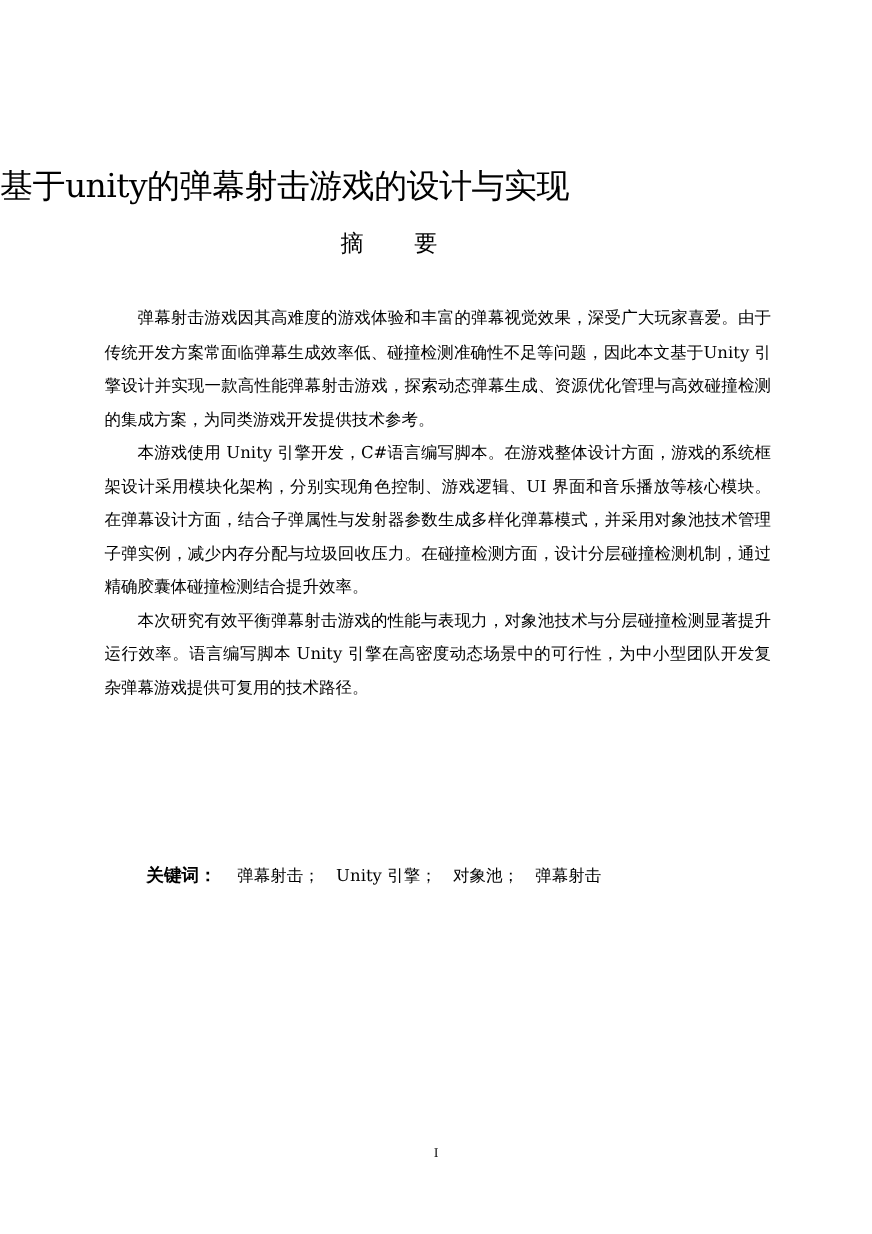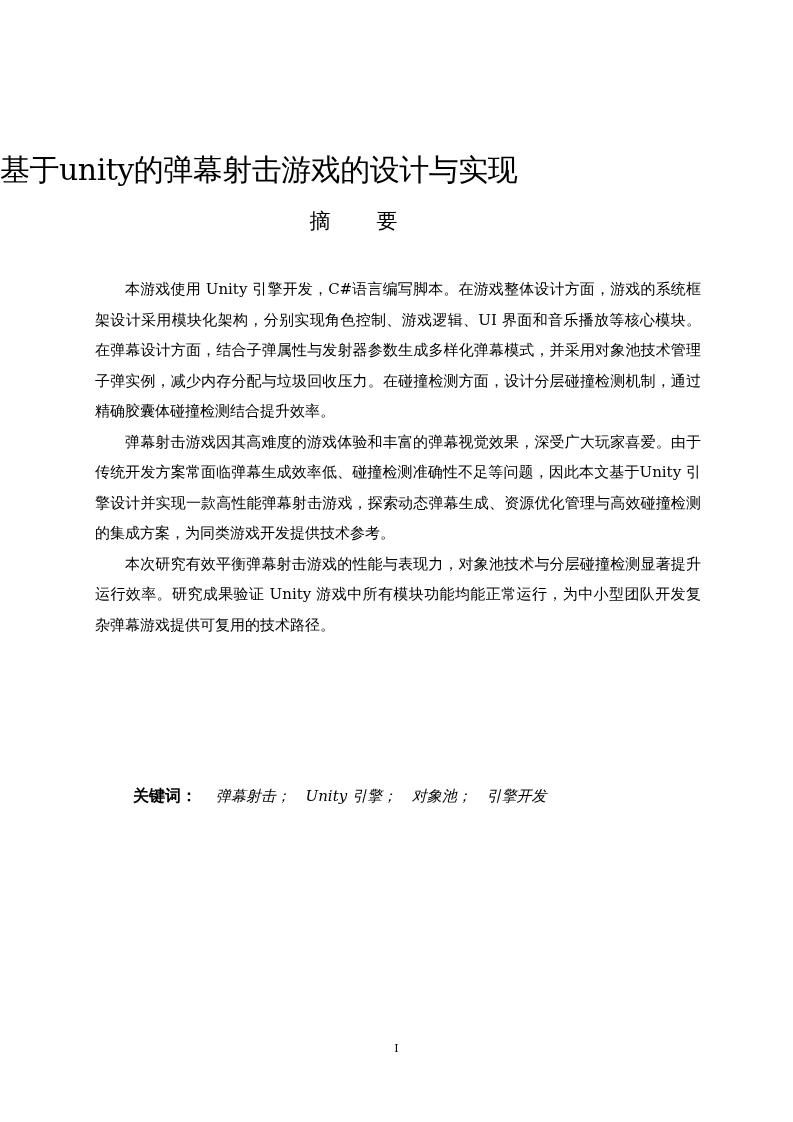--- a/index.html
+++ b/index.html
@@ -27,42 +27,42 @@
     }
     .body-text p { margin: 0; text-indent: 2em; }
     .keywords {
       position: absolute; top: 782px; left: 133px;
       font-size: 15px; line-height: 28px; white-space: nowrap;
     }
     .kw-label {
       font-family: Liberation Sans, sans-serif;
       font-weight: bold; font-size: 16px; margin-right: 14px;
     }
-    .kw-item { margin-right: 10px; font-style: italic; }
+    .kw-item { margin-right: 10px; }
     .page-number {
       position: absolute; top: 1042px; left: 0; width: 793px;
       text-align: center; font-size: 11px;
     }
   </style>
 </head>
 <body>
 
 <div class="title">基于unity的弹幕射击游戏的设计与实现</div>
 
 <div class="abstract-heading">
   <span>摘</span><span class="gap"></span><span>要</span>
 </div>
 
 <div class="body-text">
+  <p>弹幕射击游戏因其高难度的游戏体验和丰富的弹幕视觉效果，深受广大玩家喜爱。由于传统开发方案常面临弹幕生成效率低、碰撞检测准确性不足等问题，因此本文基于Unity 引擎设计并实现一款高性能弹幕射击游戏，探索动态弹幕生成、资源优化管理与高效碰撞检测的集成方案，为同类游戏开发提供技术参考。</p>
   <p>本游戏使用 Unity 引擎开发，C#语言编写脚本。在游戏整体设计方面，游戏的系统框架设计采用模块化架构，分别实现角色控制、游戏逻辑、UI 界面和音乐播放等核心模块。在弹幕设计方面，结合子弹属性与发射器参数生成多样化弹幕模式，并采用对象池技术管理子弹实例，减少内存分配与垃圾回收压力。在碰撞检测方面，设计分层碰撞检测机制，通过精确胶囊体碰撞检测结合提升效率。</p>
-  <p>弹幕射击游戏因其高难度的游戏体验和丰富的弹幕视觉效果，深受广大玩家喜爱。由于传统开发方案常面临弹幕生成效率低、碰撞检测准确性不足等问题，因此本文基于Unity 引擎设计并实现一款高性能弹幕射击游戏，探索动态弹幕生成、资源优化管理与高效碰撞检测的集成方案，为同类游戏开发提供技术参考。</p>
-  <p>本次研究有效平衡弹幕射击游戏的性能与表现力，对象池技术与分层碰撞检测显著提升运行效率。研究成果验证 Unity 游戏中所有模块功能均能正常运行，为中小型团队开发复杂弹幕游戏提供可复用的技术路径。</p>
+  <p>本次研究有效平衡弹幕射击游戏的性能与表现力，对象池技术与分层碰撞检测显著提升运行效率。语言编写脚本 Unity 引擎在高密度动态场景中的可行性，为中小型团队开发复杂弹幕游戏提供可复用的技术路径。</p>
 </div>
 
 <div class="keywords">
   <span class="kw-label">关键词：</span>
   <span class="kw-item">弹幕射击；</span>
   <span class="kw-item">Unity 引擎；</span>
   <span class="kw-item">对象池；</span>
-  <span class="kw-item">引擎开发</span>
+  <span class="kw-item">弹幕射击</span>
 </div>
 
 <div class="page-number">I</div>
 
 </body></html>

